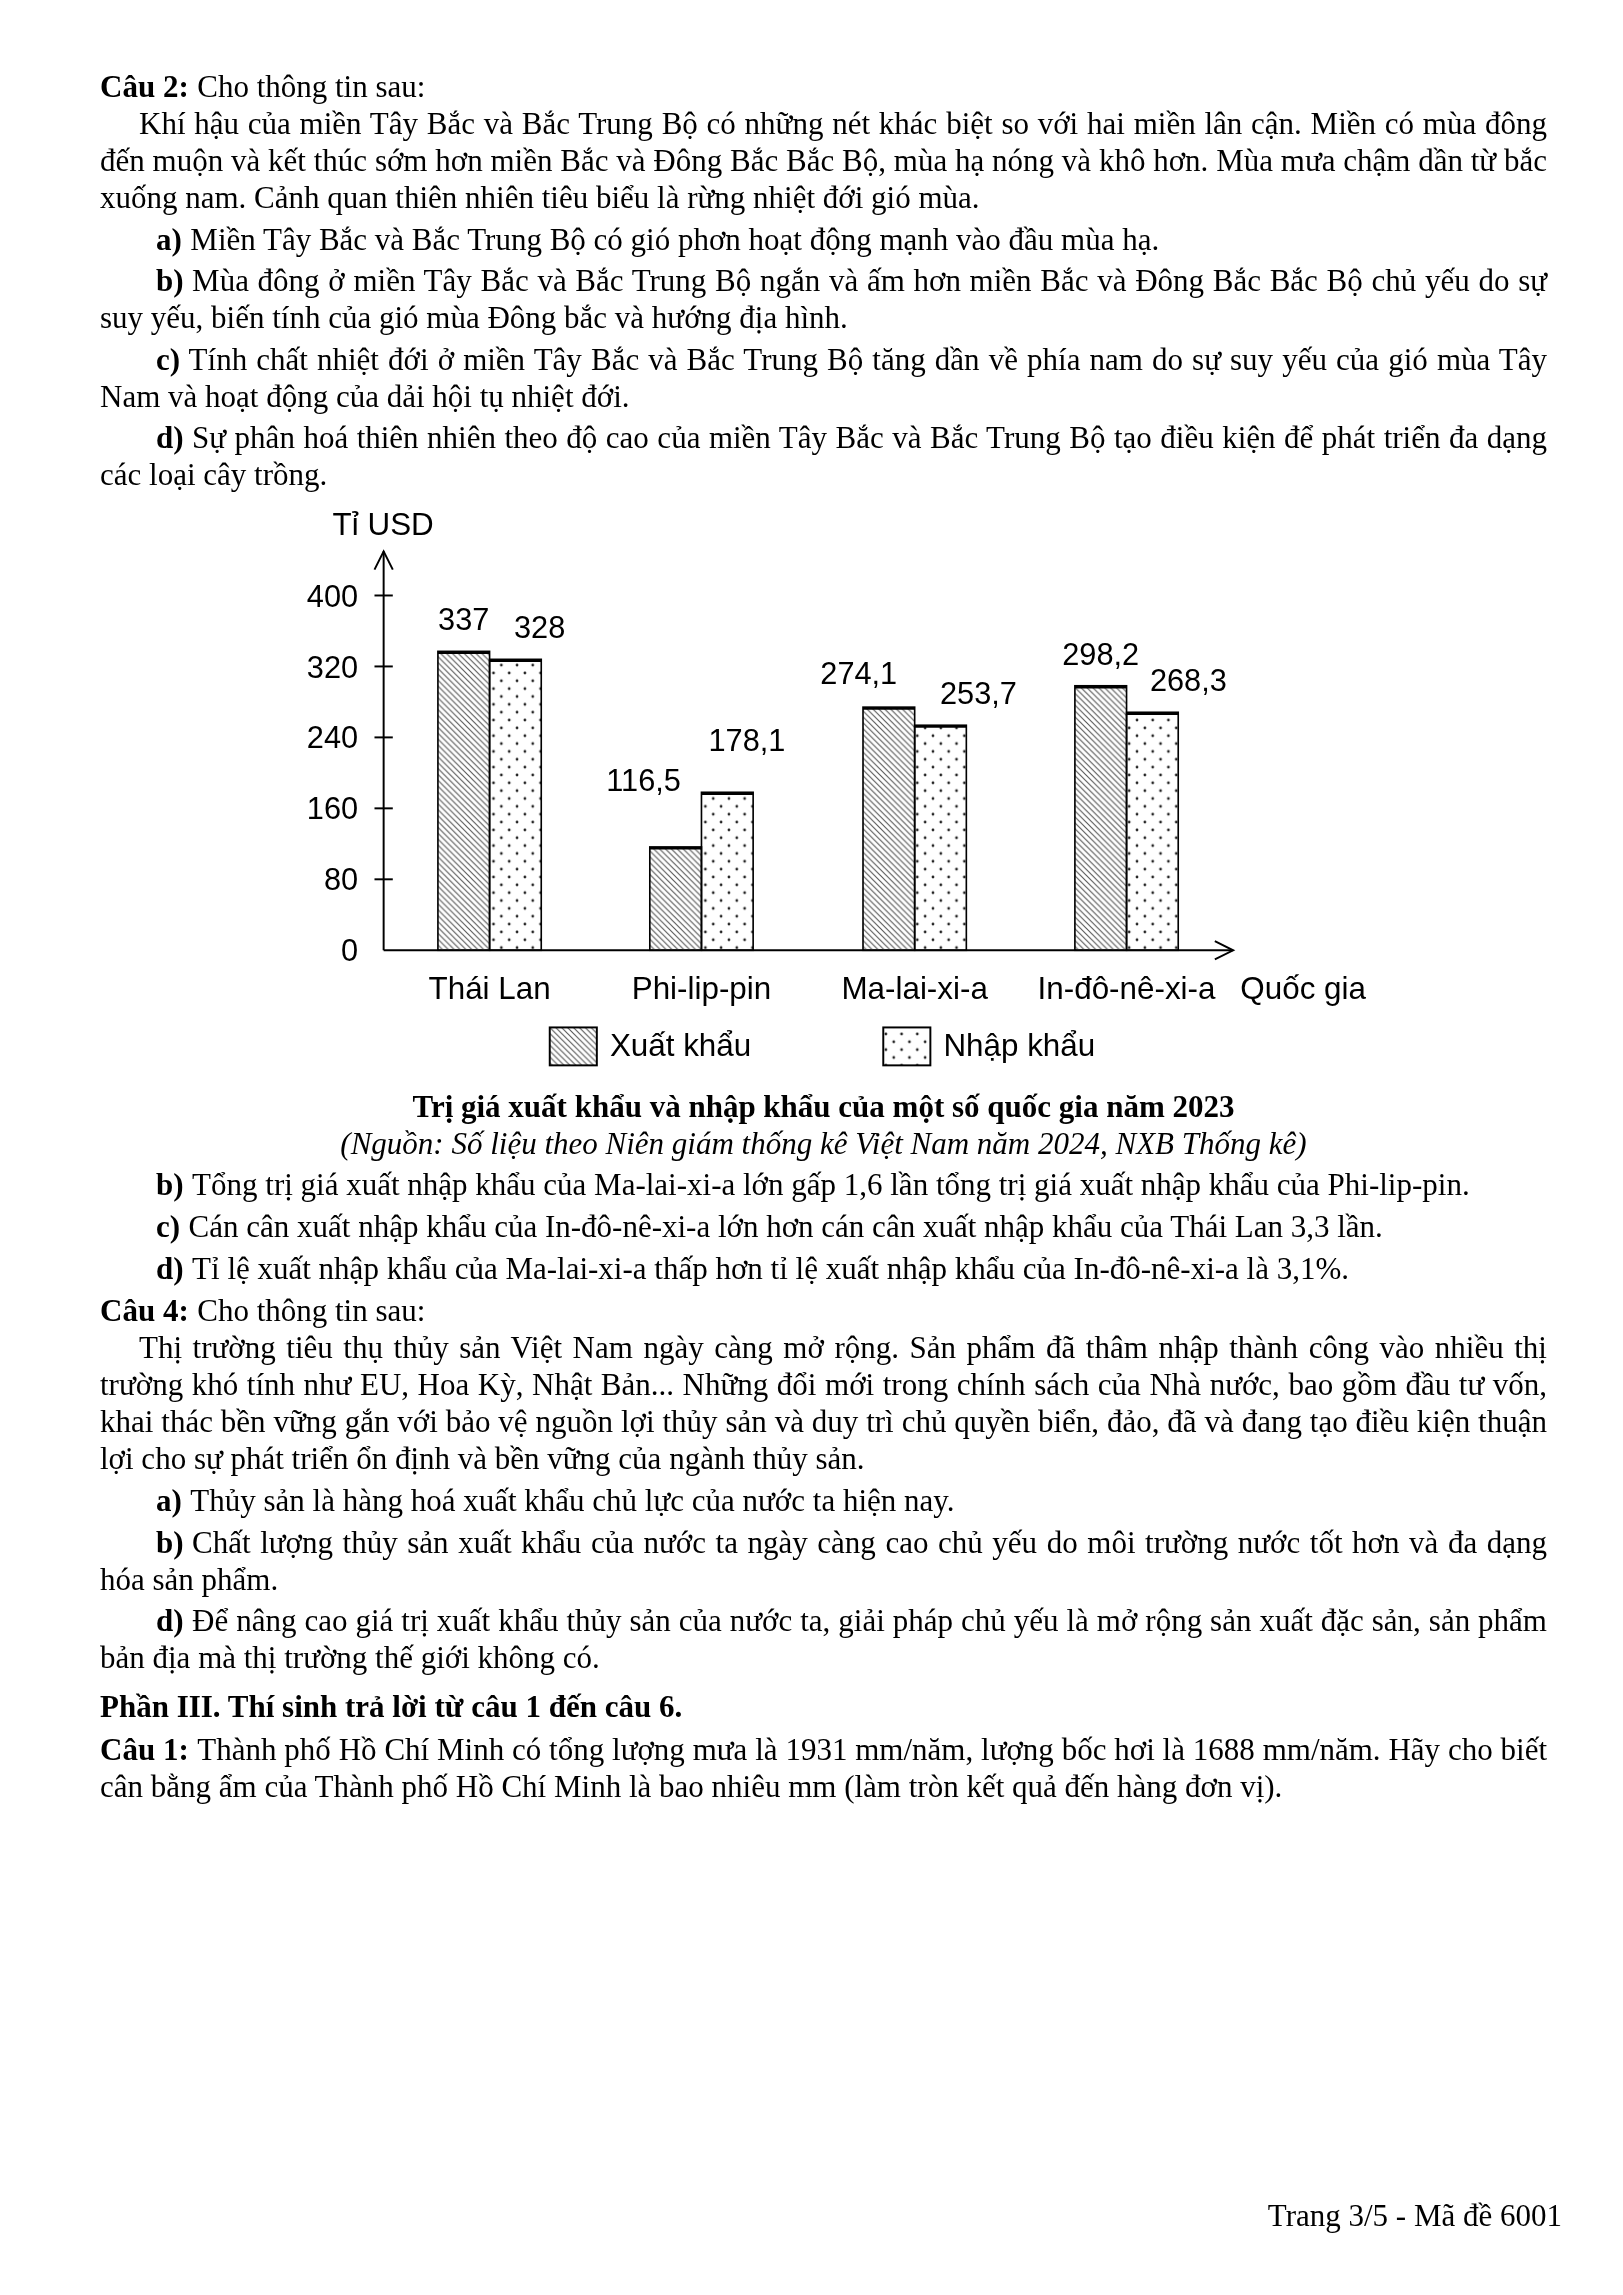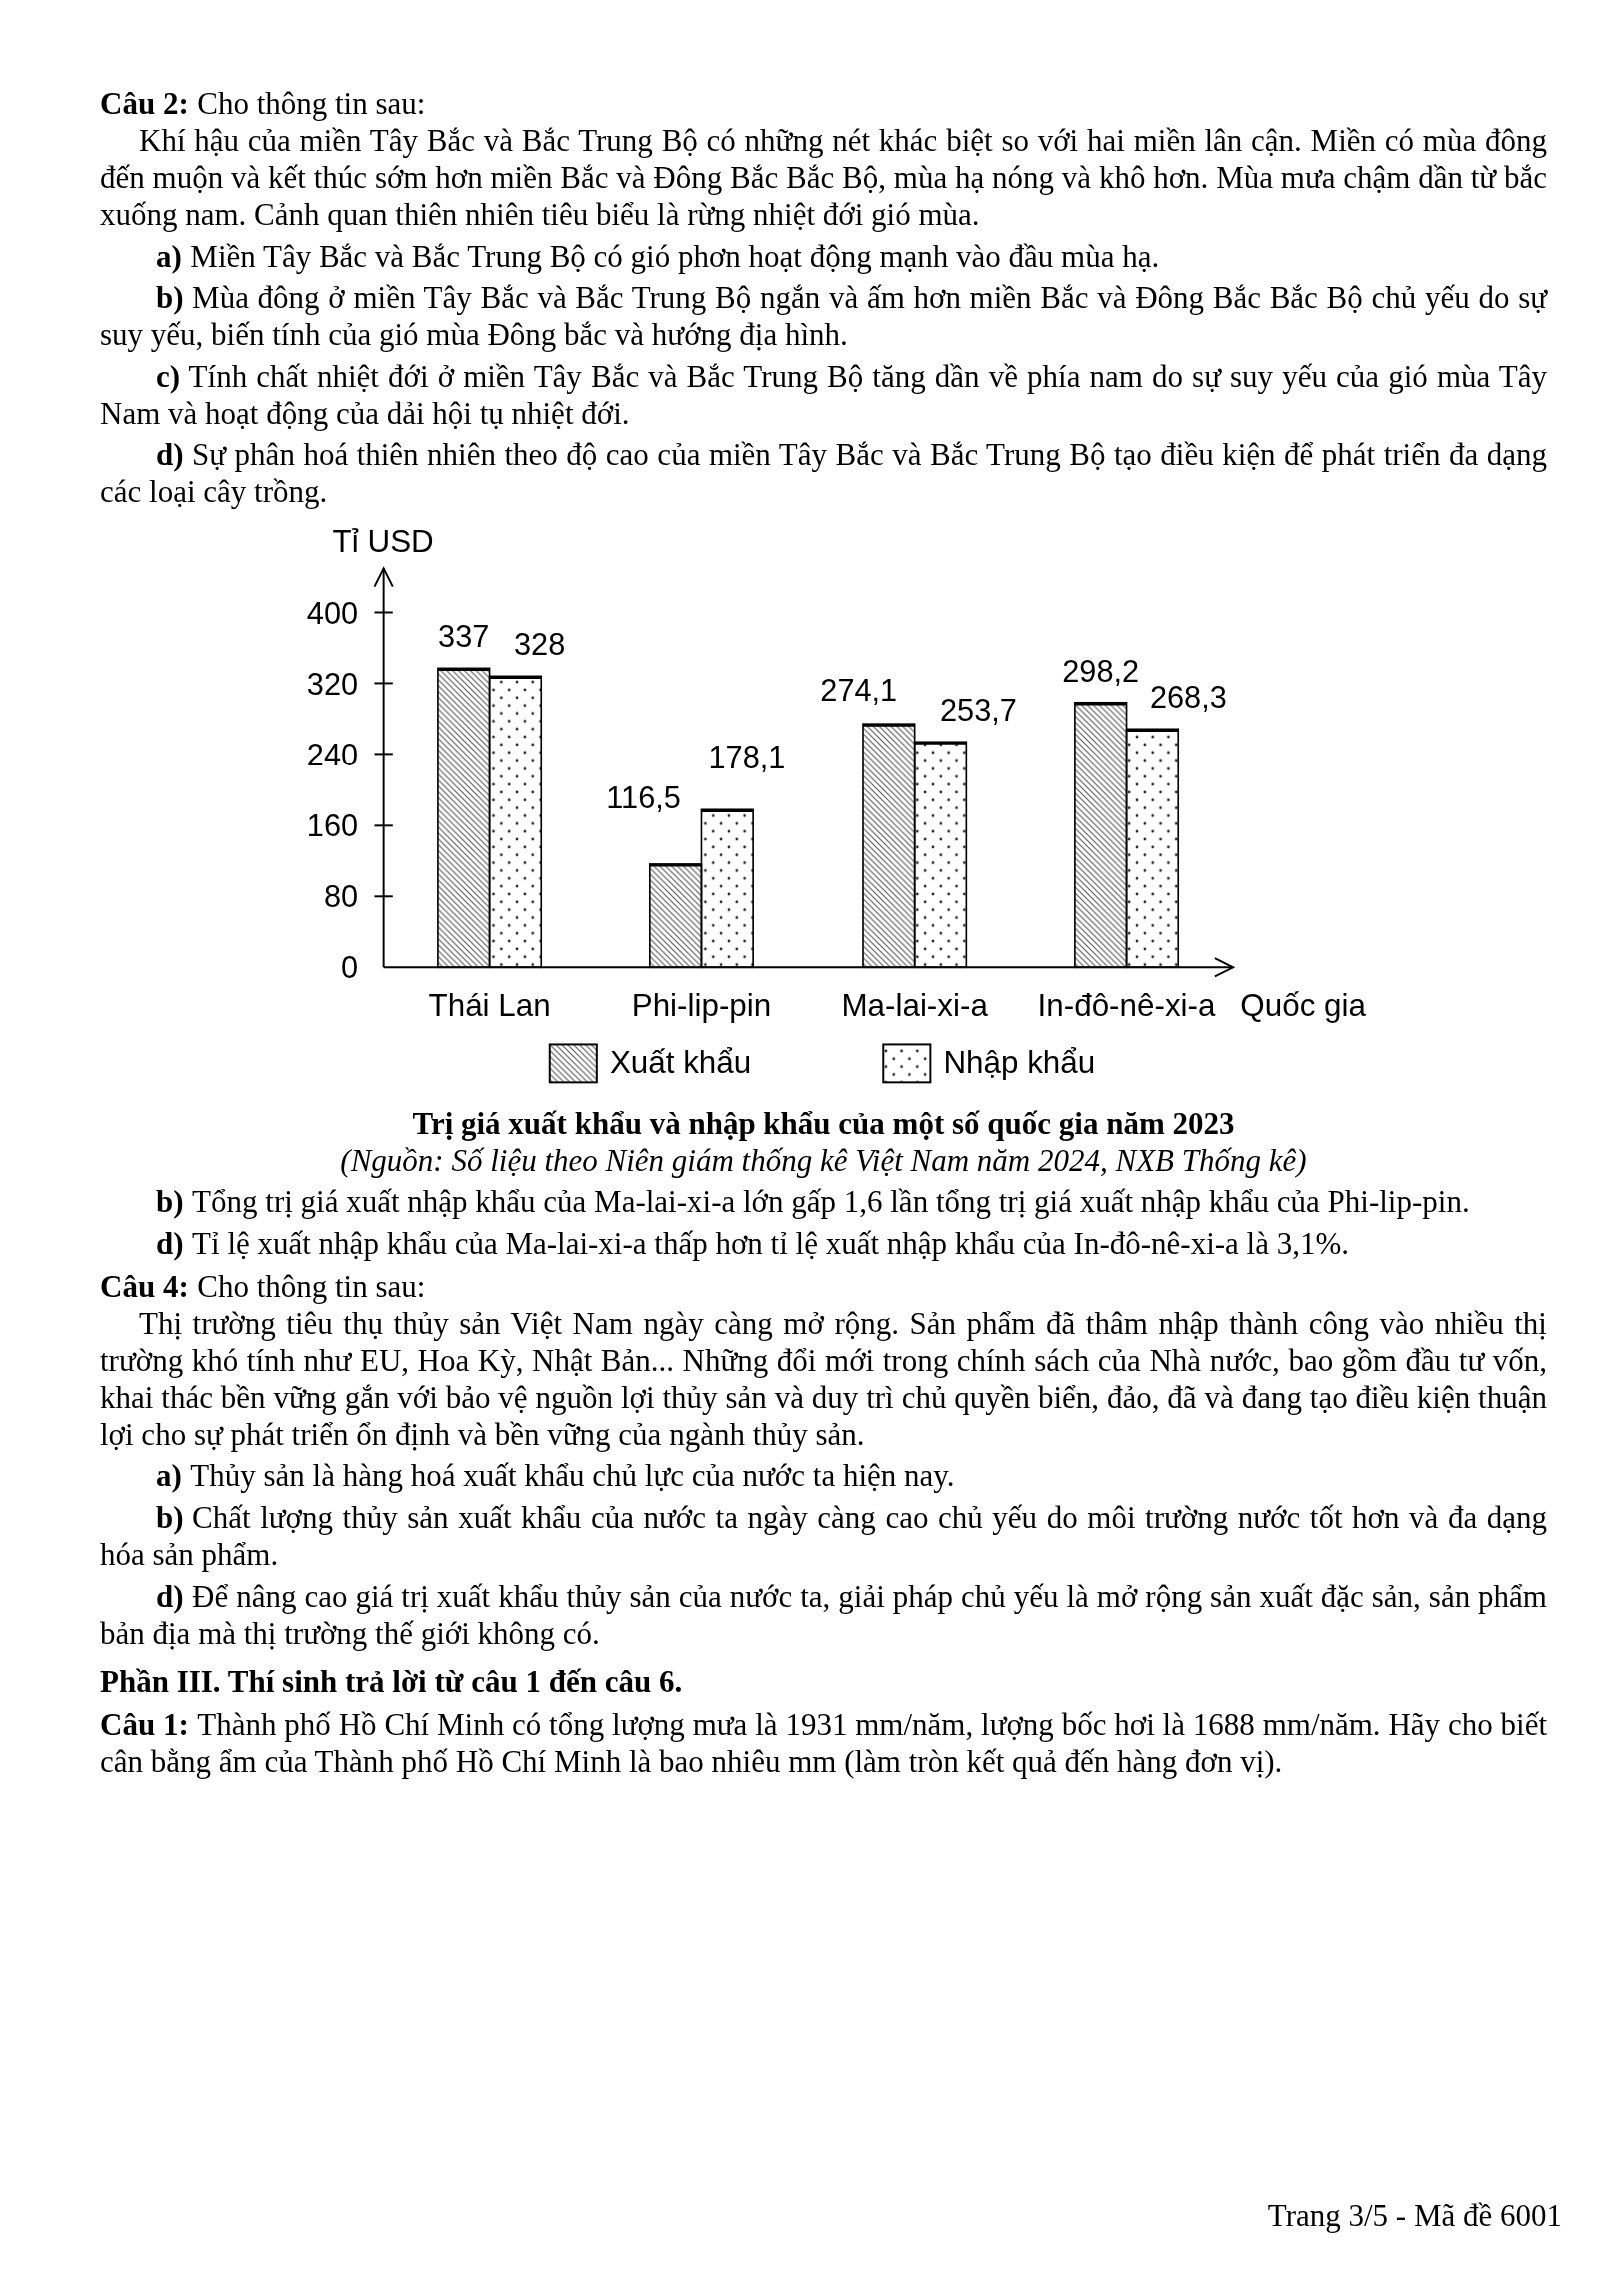--- a/index.html
+++ b/index.html
@@ -2,21 +2,21 @@
 <html style="font-size:10.5px"><head>
 <meta charset="utf-8">
 <style>
   html,body{margin:0;padding:0;}
   body{
     width:1623px;height:2295px;position:relative;overflow:hidden;
     background:#ffffff;color:#000;
     font-family:"Liberation Serif", serif;
     font-size:31px;line-height:37px;
   }
-  .content{position:absolute;left:100px;top:85px;width:1447px;}
+  .content{position:absolute;left:100px;top:68px;width:1447px;}
   p{margin:0;padding:0;}
   .jus{text-align:justify;}
   .para{text-indent:39px;}
   .opt{text-indent:56px;margin-top:4.6px;}
   .qhead{margin-top:5.9px;}
   b.lbl{padding-right:8.5px;}
   .chart-wrap{margin-left:162px;margin-top:10.5px;width:1151px;}
   .chart-wrap svg{display:block;}
   .chart-title{text-align:center;font-weight:bold;margin-top:7.9px;}
   .chart-src{text-align:center;font-style:italic;}
@@ -99,20 +99,21 @@
           <text x="532" y="844" fill="#000" font-family="&quot;Liberation Sans&quot;, sans-serif" font-size="48">Xuất khẩu</text>
           <rect x="950" y="800" width="72" height="58" fill="url(#pat-dots)" stroke="#000" stroke-width="3"></rect>
           <text x="1042" y="844" fill="#000" font-family="&quot;Liberation Sans&quot;, sans-serif" font-size="48">Nhập khẩu</text>
         </svg>
     </div>
 
     <p class="chart-title">Trị giá xuất khẩu và nhập khẩu của một số quốc gia năm 2023</p>
     <p class="chart-src">(Nguồn: Số liệu theo Niên giám thống kê Việt Nam năm 2024, NXB Thống kê)</p>
 
     <p class="jus opt"><b class="lbl">b)</b><span>Tổng trị giá xuất nhập khẩu của Ma-lai-xi-a lớn gấp 1,6 lần tổng trị giá xuất nhập khẩu của Phi-lip-pin.</span></p>
+    <p class="jus opt"><b class="lbl">c)</b><span>Cán cân xuất nhập khẩu của In-đô-nê-xi-a lớn hơn cán cân xuất nhập khẩu của Thái Lan 3,3 lần.</span></p>
     <p class="jus opt"><b class="lbl">d)</b><span>Tỉ lệ xuất nhập khẩu của Ma-lai-xi-a thấp hơn tỉ lệ xuất nhập khẩu của In-đô-nê-xi-a là 3,1%.</span></p>
   </section>
 
   <section>
     <p class="jus qhead"><b class="lbl">Câu 4:</b><span>Cho thông tin sau:</span></p>
     <p class="jus para">Thị trường tiêu thụ thủy sản Việt Nam ngày càng mở rộng. Sản phẩm đã thâm nhập thành công vào nhiều thị trường khó tính như EU, Hoa Kỳ, Nhật Bản... Những đổi mới trong chính sách của Nhà nước, bao gồm đầu tư vốn, khai thác bền vững gắn với bảo vệ nguồn lợi thủy sản và duy trì chủ quyền biển, đảo, đã và đang tạo điều kiện thuận lợi cho sự phát triển ổn định và bền vững của ngành thủy sản.</p>
     <p class="jus opt"><b class="lbl">a)</b><span>Thủy sản là hàng hoá xuất khẩu chủ lực của nước ta hiện nay.</span></p>
     <p class="jus opt"><b class="lbl">b)</b><span>Chất lượng thủy sản xuất khẩu của nước ta ngày càng cao chủ yếu do môi trường nước tốt hơn và đa dạng hóa sản phẩm.</span></p>
     <p class="jus opt"><b class="lbl">d)</b><span>Để nâng cao giá trị xuất khẩu thủy sản của nước ta, giải pháp chủ yếu là mở rộng sản xuất đặc sản, sản phẩm bản địa mà thị trường thế giới không có.</span></p>
   </section>

